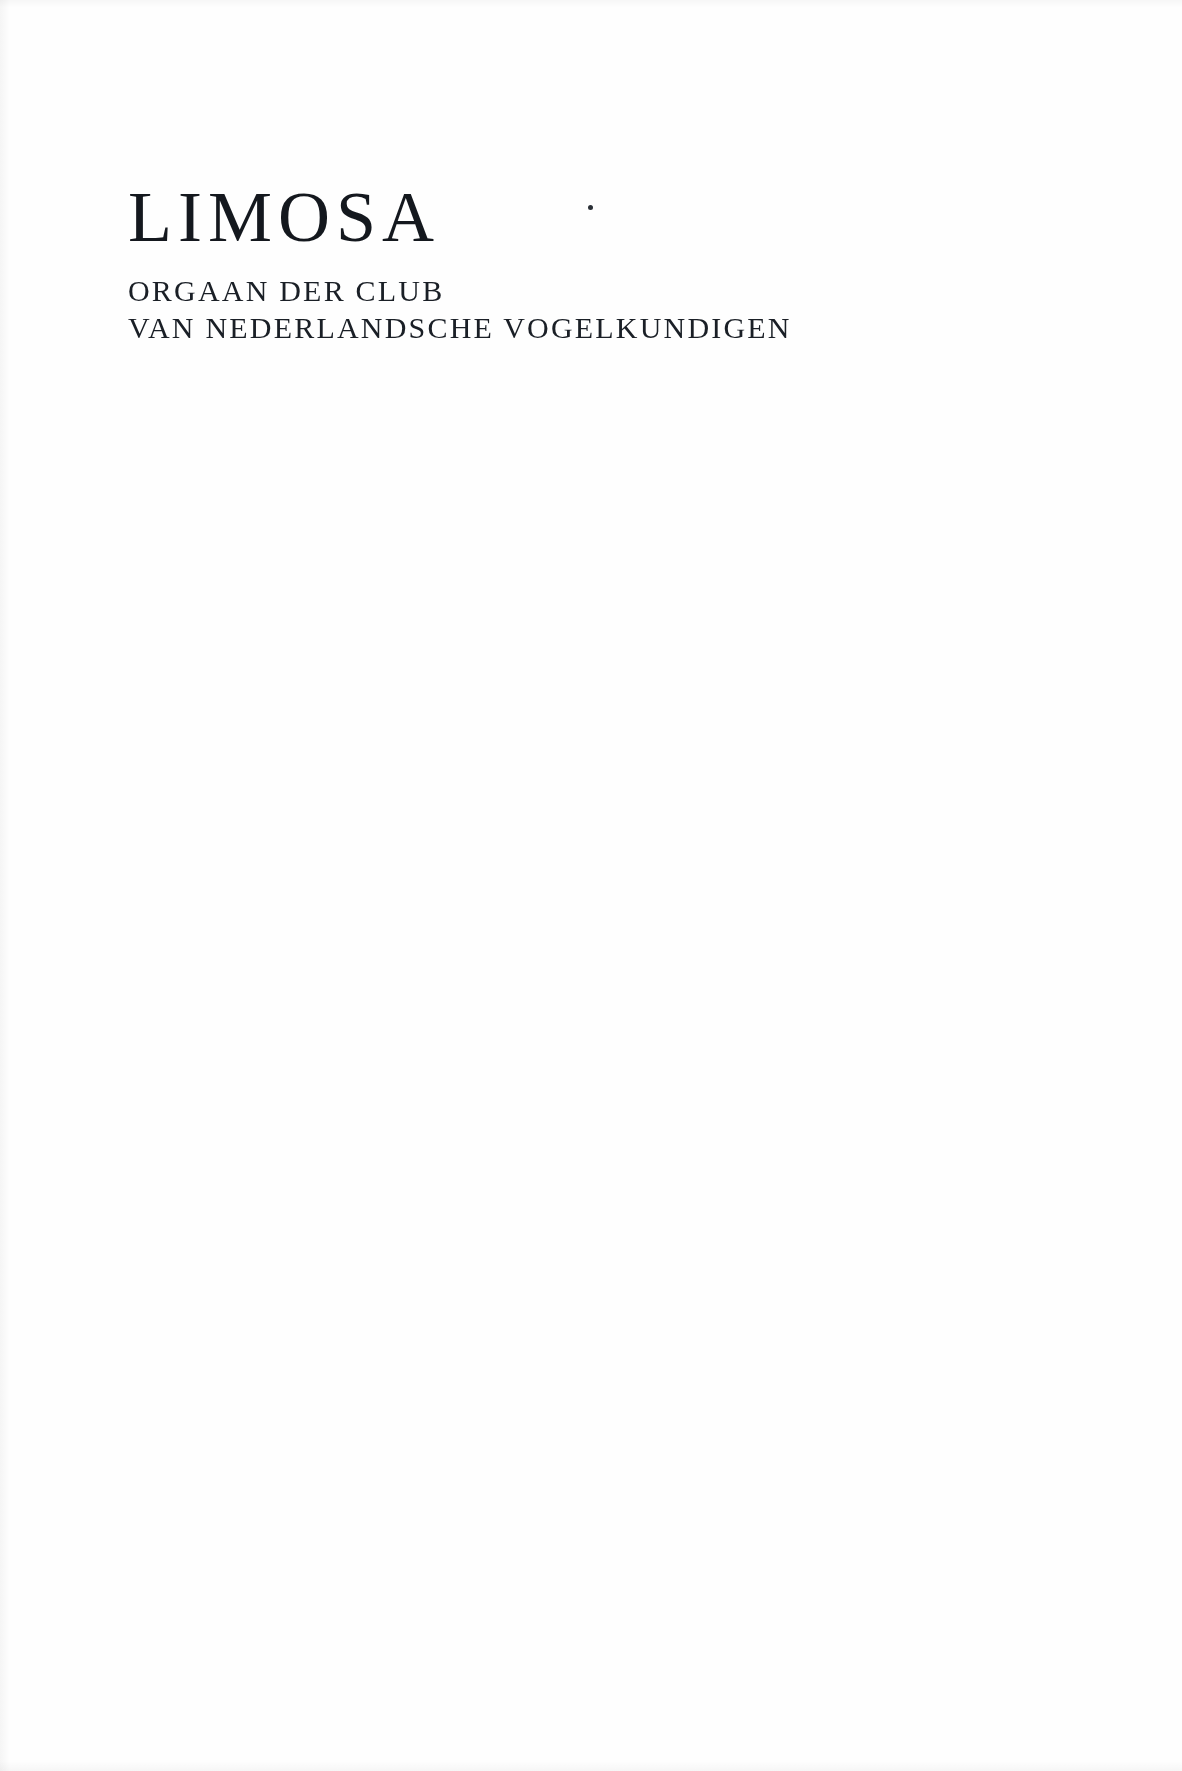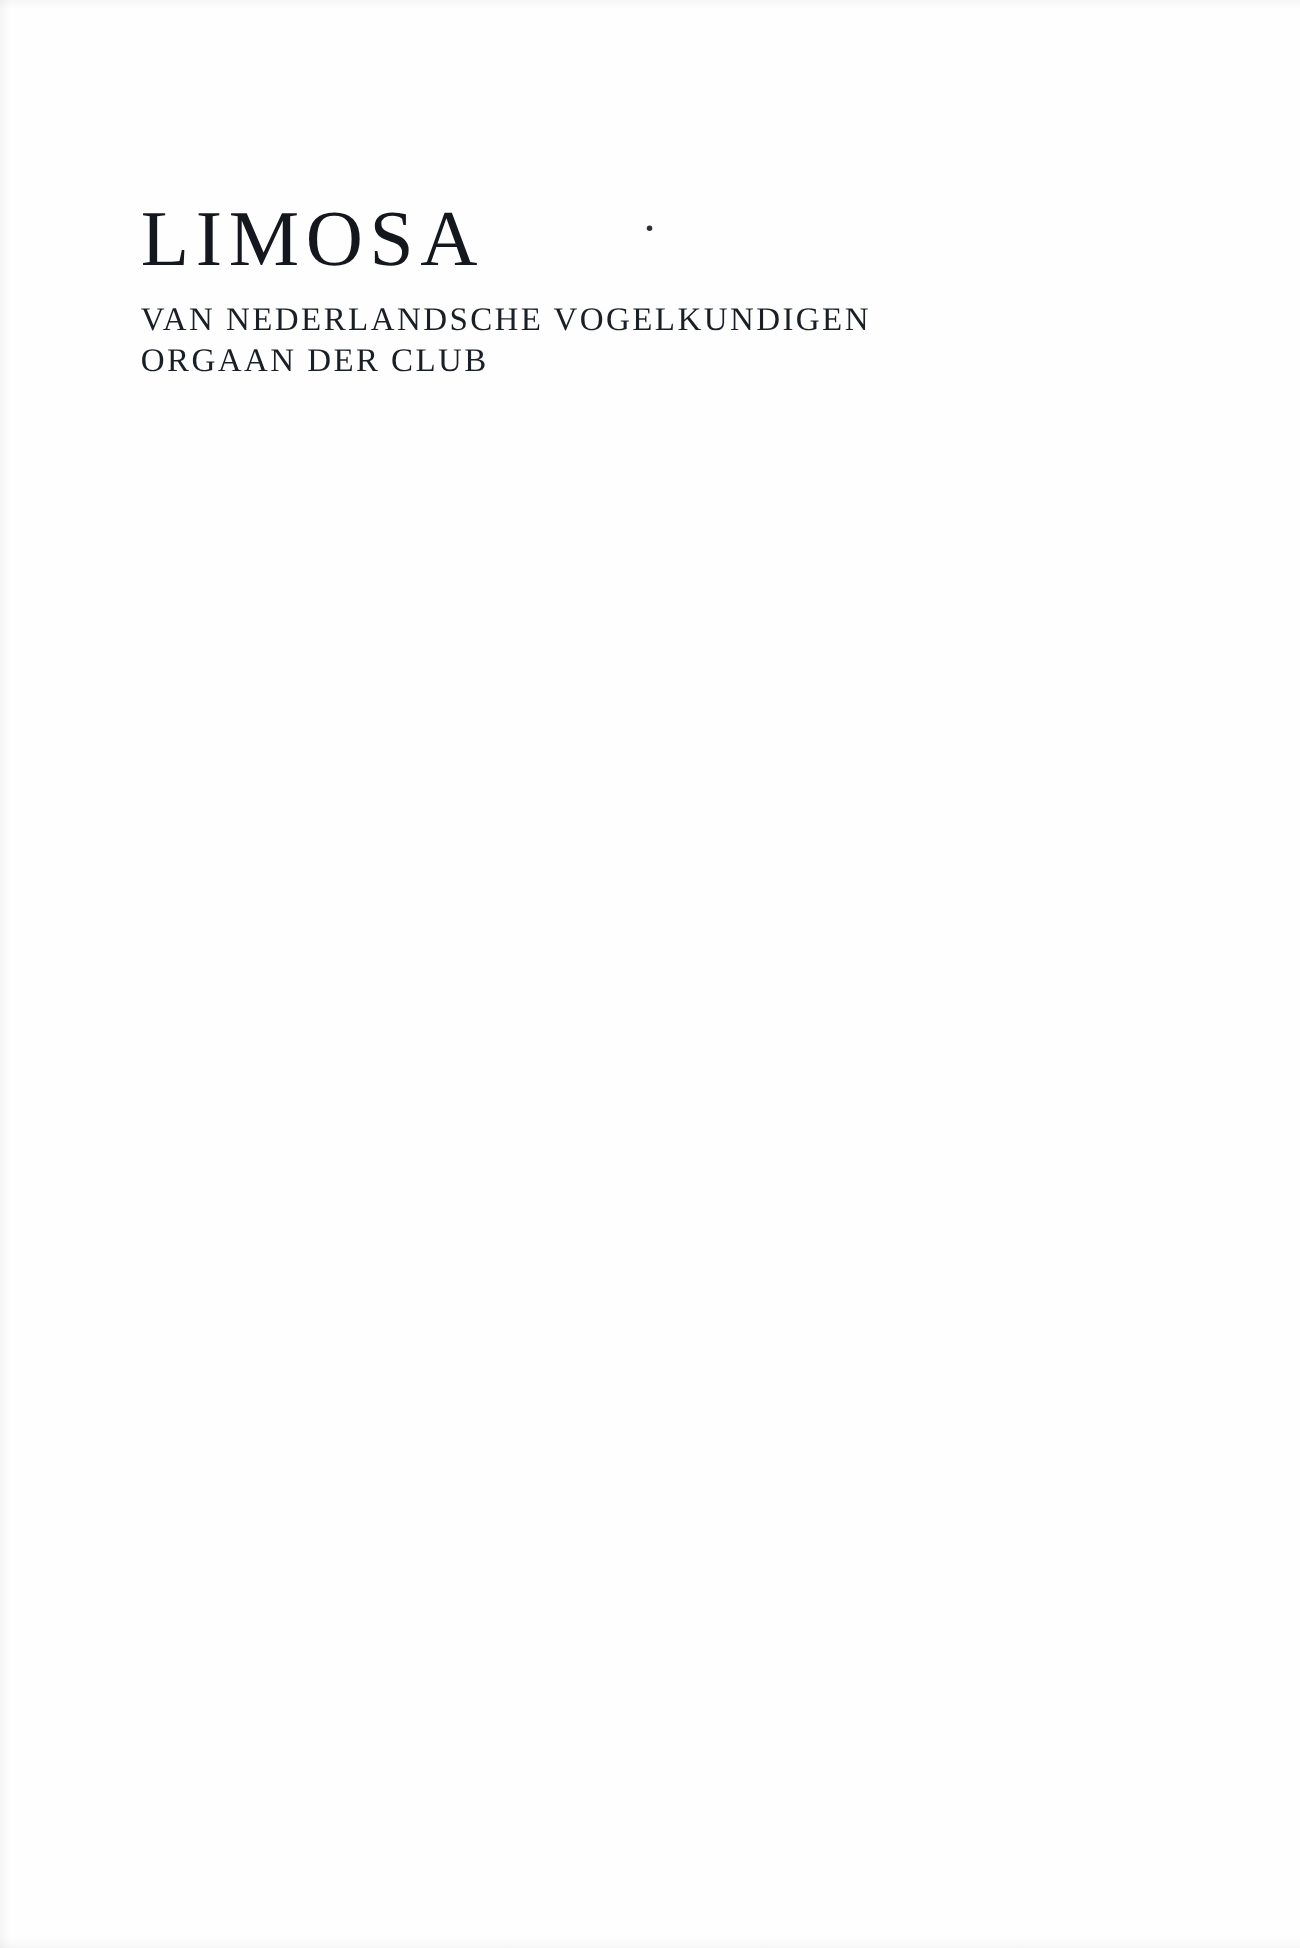--- a/index.html
+++ b/index.html
@@ -117,22 +117,22 @@
 
   <div class="scan-edge-top"></div>
   <div class="scan-edge-left"></div>
   <div class="scan-edge-right"></div>
   <div class="scan-edge-bottom"></div>
 
   <div class="masthead">
     <div class="journal-title">LIMOSA</div>
 
     <div class="subtitle-block">
+      <div class="subtitle-line">ORGAAN DER CLUB</div>
       <div class="subtitle-line">VAN NEDERLANDSCHE VOGELKUNDIGEN</div>
-      <div class="subtitle-line">ORGAAN DER CLUB</div>
     </div>
   </div>
 
   <div class="stray-dot"></div>
 
   <div class="page-body"></div>
 
 </div>
 
 </body></html>

